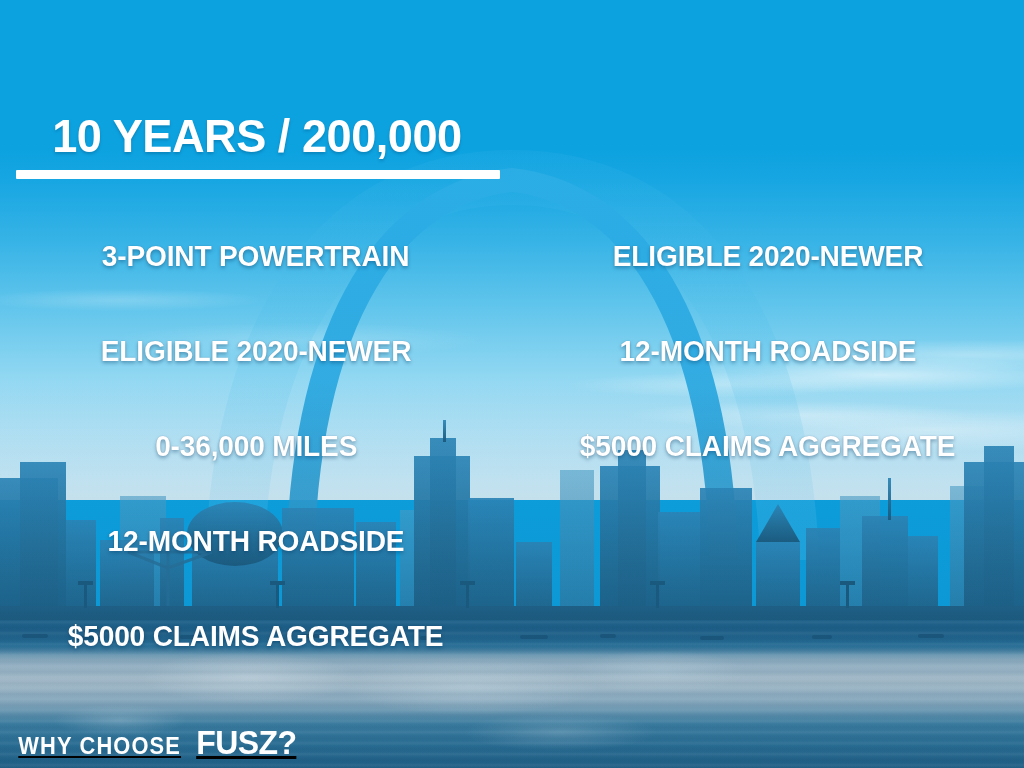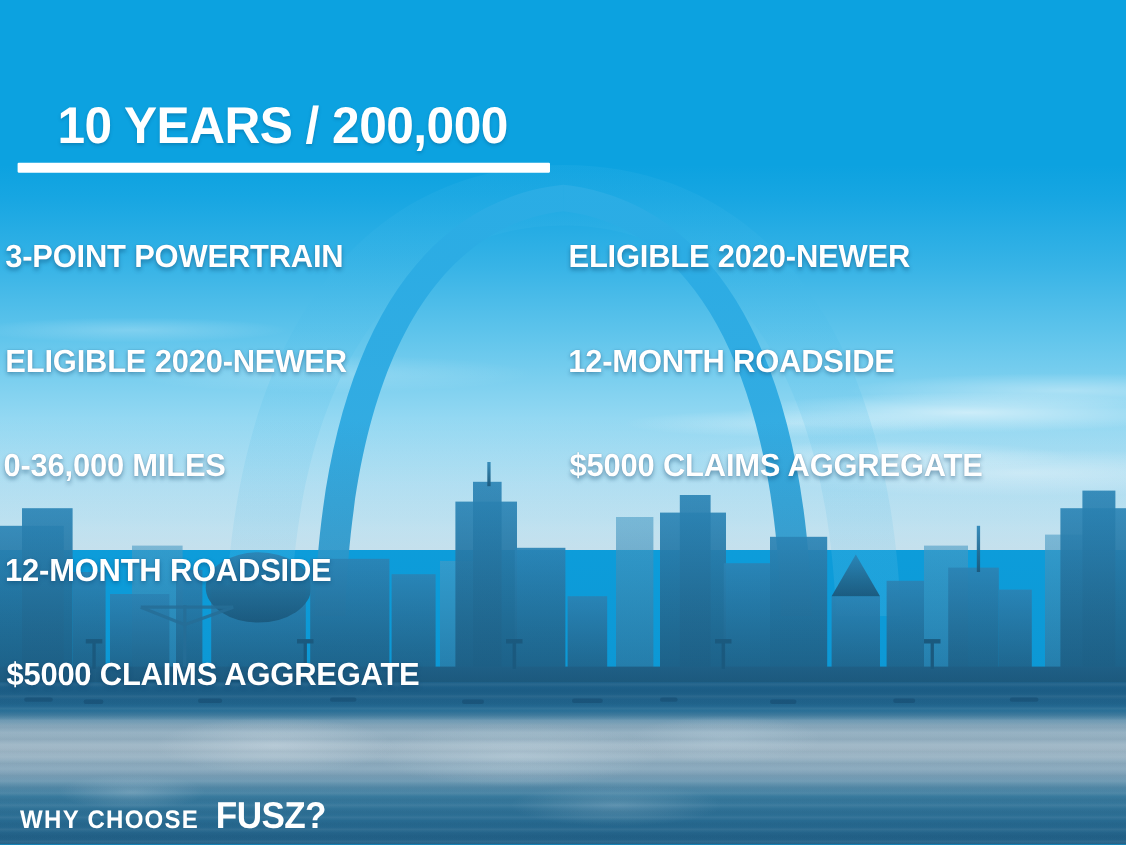--- a/index.html
+++ b/index.html
@@ -107,21 +107,21 @@
     pointer-events:none;
   }
 
   
   .content { position:absolute; left:0; top:0; width:1024px; height:768px; }
 
   .columns {
     position:absolute; left:0; top:0; width:1024px; height:720px;
     display:flex;
   }
-  .col { width:512px; position:relative; }
+  .col { width:512px; position:relative;margin-top:22px; }
 
   .col-header {
     position:absolute; top:88px; left:0; width:512px;
     text-align:center;
   }
   .col-header .title {
     display:block;
     font-family:"Liberation Sans", sans-serif;
     font-weight:bold;
     font-size:47px;
@@ -142,39 +142,40 @@
   .col-left .col-header .title  { padding-left:2px; }
   .col-left .rule  { width:484px; margin-left:16px; }
   .col-right .rule { width:456px; margin-left:41px; }
   .col-right .col-header .title { padding-left:36px; }
 
   .rows { position:absolute; top:186px; left:0; width:512px; }
   .row {
     height:95px;
     display:flex;
     align-items:center;
-    justify-content:flex-start;
+    justify-content:center;
   }
   .row .item {
     font-family:"Liberation Sans", sans-serif;
     font-weight:bold;
     font-size:29px;
     line-height:32px;
     letter-spacing:-0.2px;
     color:#ffffff;
     white-space:nowrap;
     transform:scaleX(.97);
     text-shadow:0 2px 4px rgba(0,55,95,.40), 0 0 1px rgba(0,55,95,.35);
   }
 
   
   .logo {
     position:absolute; left:14px; bottom:6px;
     display:flex; align-items:baseline; gap:8px;
     white-space:nowrap;
+    text-decoration:underline;
   }
   .logo .why {
     font-family:"Liberation Sans", sans-serif;
     font-weight:bold;
     font-size:23px;
     letter-spacing:1.2px;
     color:#ffffff;
     transform:scaleX(.95);
   }
   .logo .brand {

